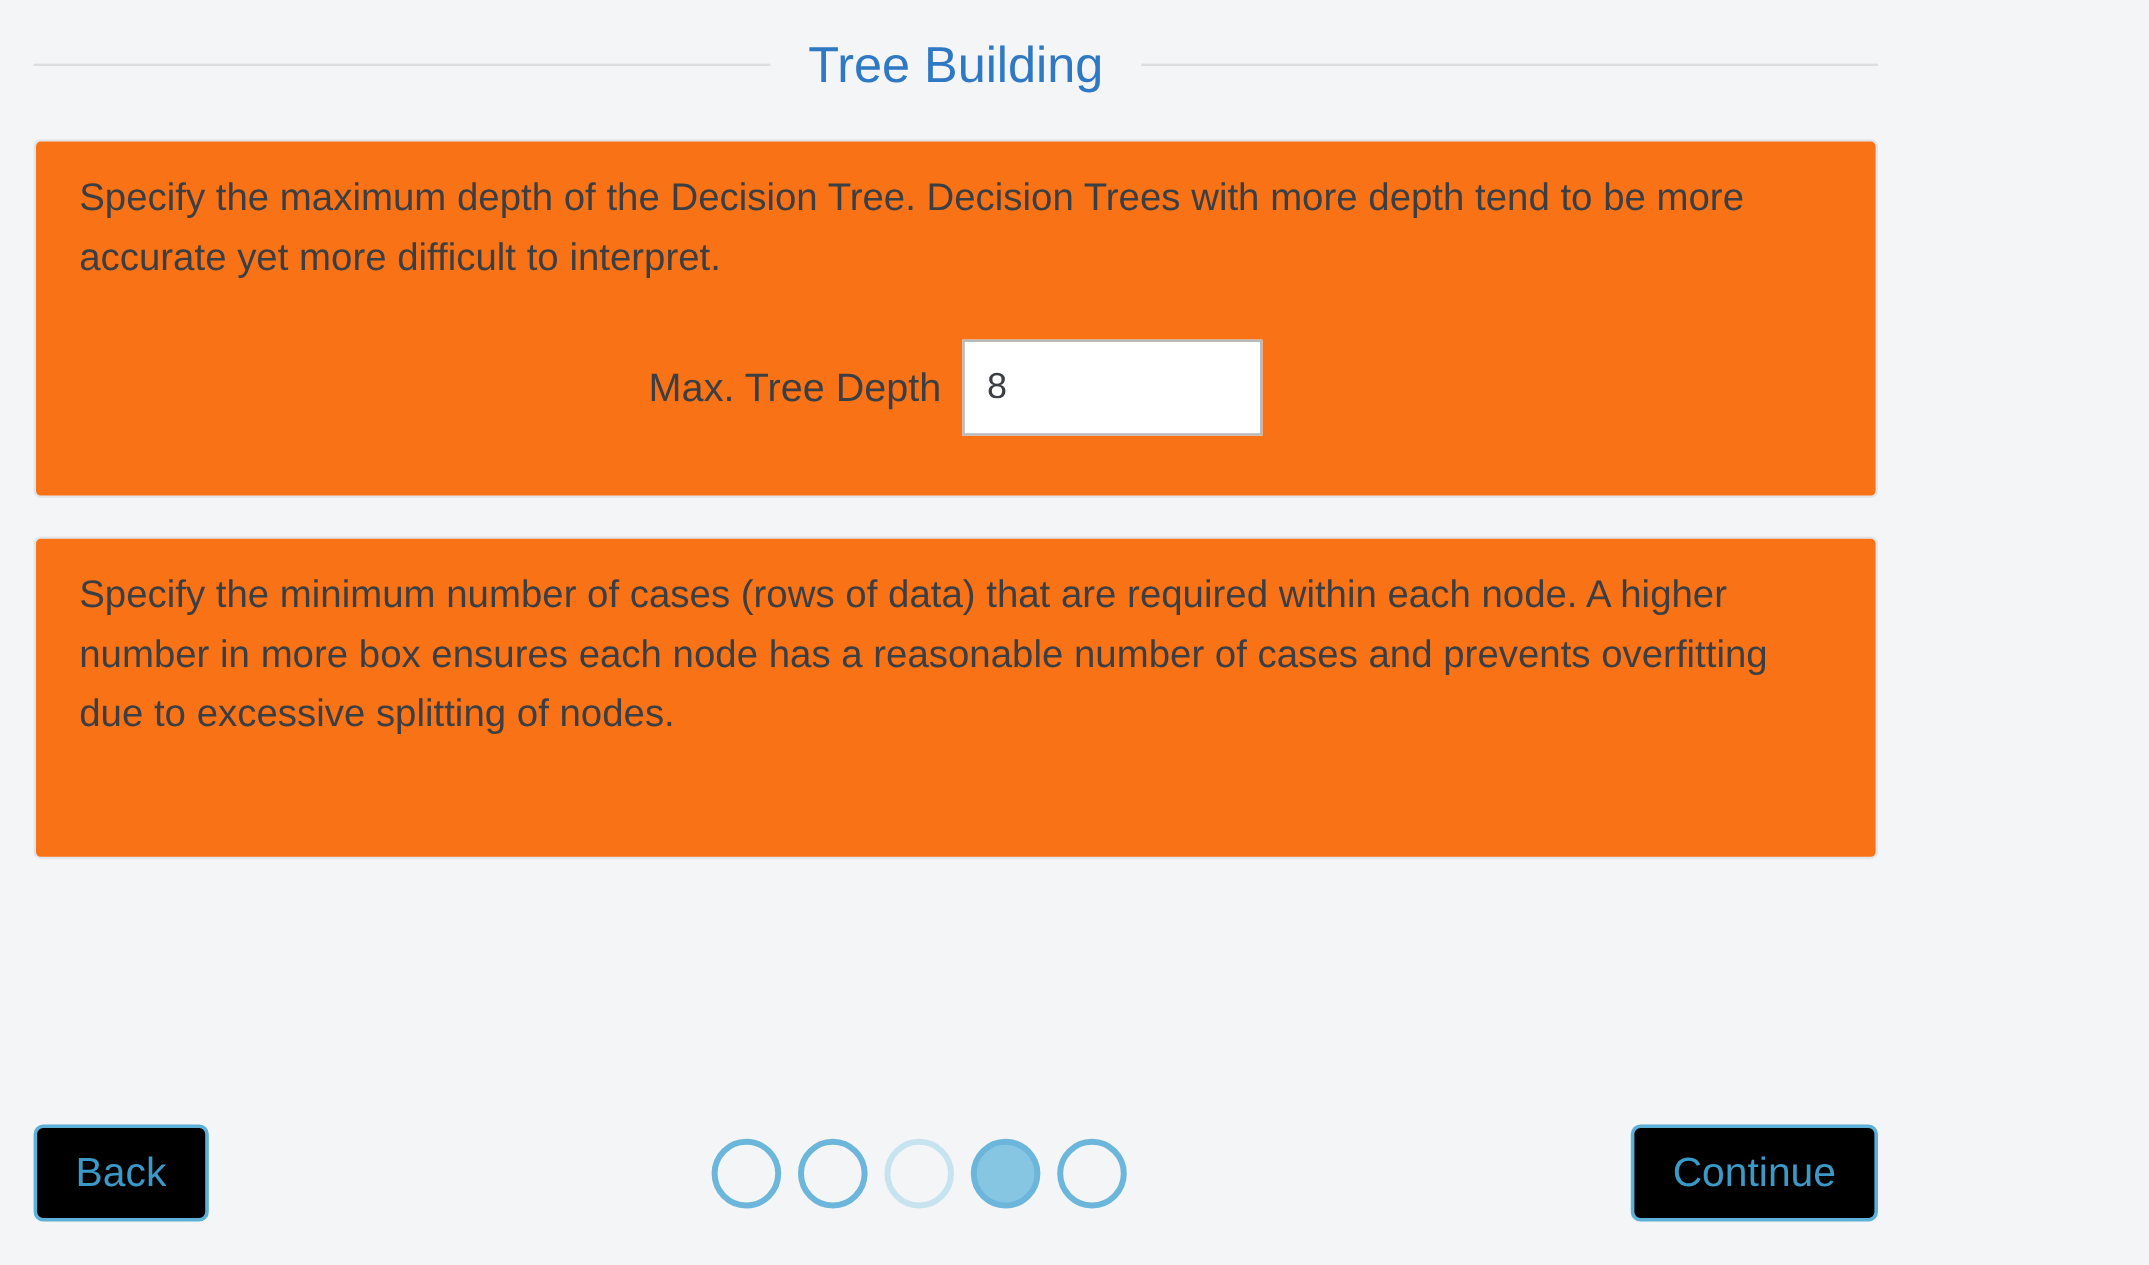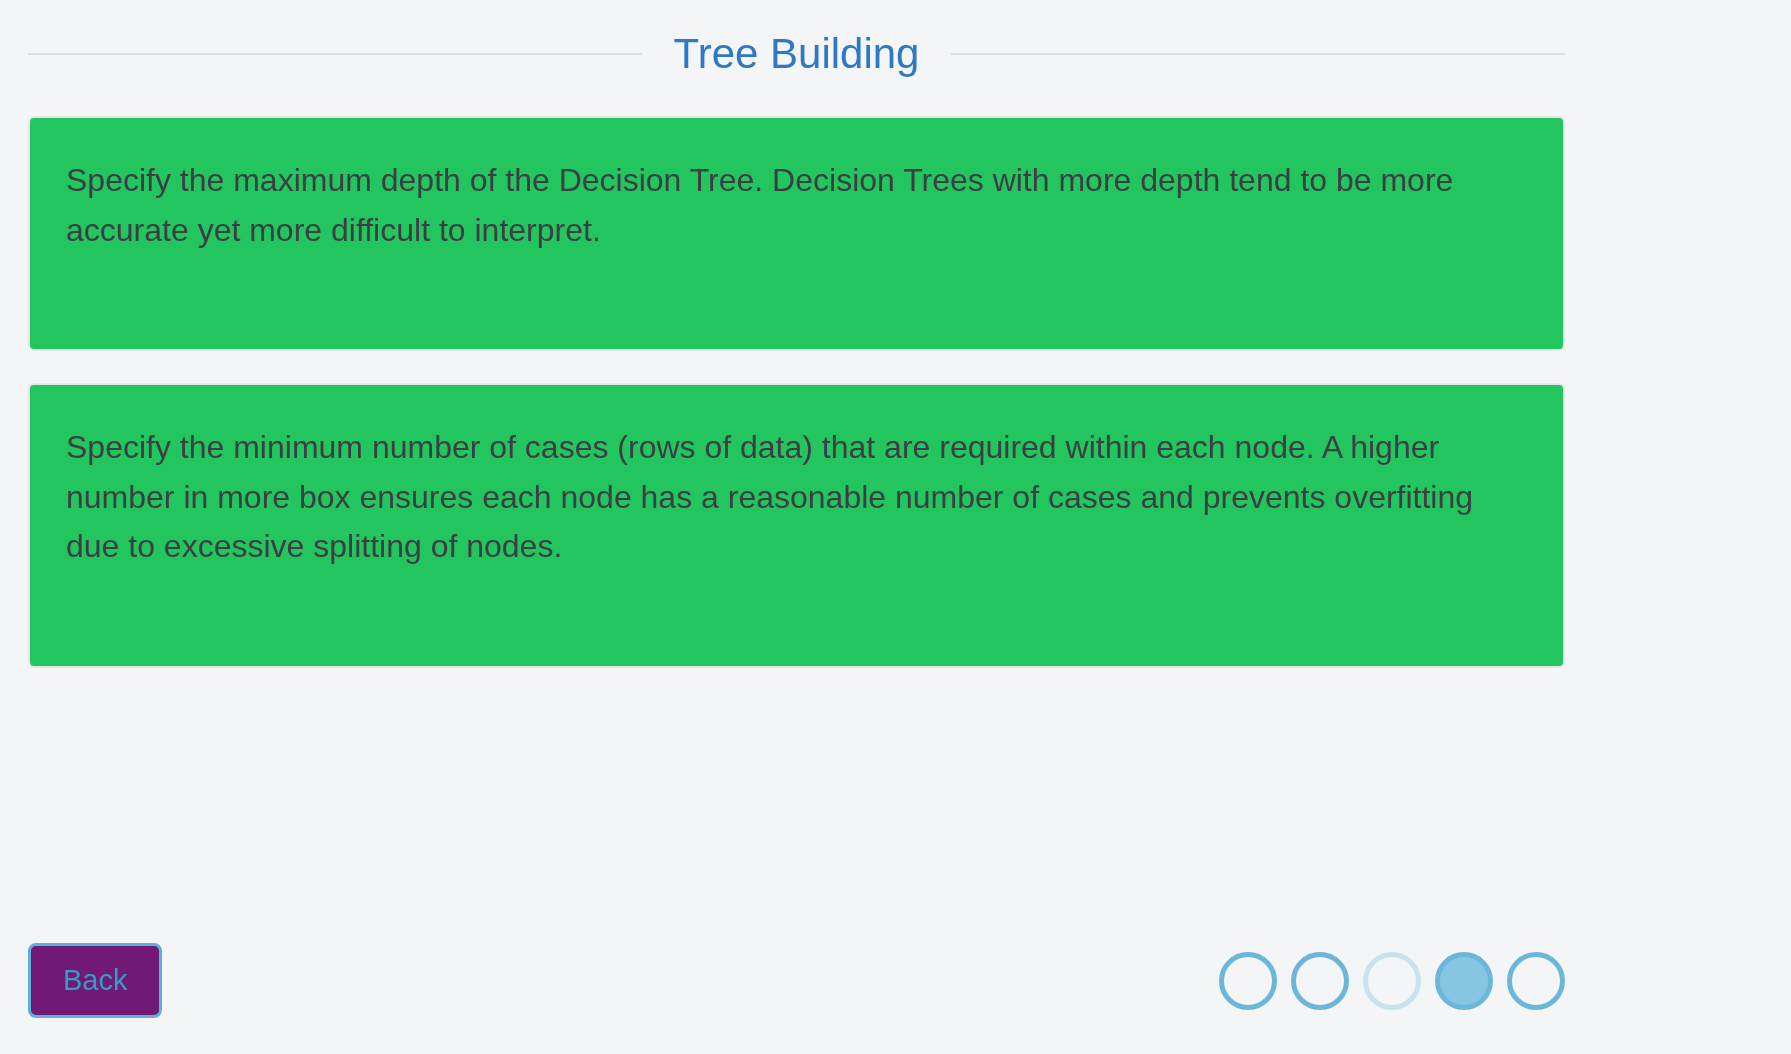--- a/index.html
+++ b/index.html
@@ -29,24 +29,24 @@
     background: #dcdfe2;
   }
   .section-header .title {
     color: #2f78c4;
     font-size: 42px;
     font-weight: 400;
     white-space: nowrap;
   }
   
   .card {
-    background: #22c55e;
+    background: #f97316;
     border: 2px solid #e3e6e8;
     border-radius: 6px;
-    padding: 38px 36px 50px 36px;
+    padding: 22px 36px 50px 36px;
     margin-bottom: 32px;
   }
   .card .desc {
     font-size: 32px;
     line-height: 1.55;
     color: #3b3f43;
     margin-bottom: 44px;
   }
   .field-row {
     display: flex;
@@ -74,23 +74,23 @@
     left: 28px;
     right: 28px;
     bottom: 36px;
     display: flex;
     align-items: center;
     justify-content: space-between;
   }
   .btn {
     border: 3px solid #5db0d8;
     color: #3a99c6;
-    background: #701a75;
+    background: #000000;
     border-radius: 8px;
-    font-size: 29px;
+    font-size: 34px;
     padding: 18px 32px;
     cursor: pointer;
   }
   .steps {
     display: flex;
     gap: 14px;
     align-items: center;
   }
   .step {
     width: 58px;
@@ -112,29 +112,34 @@
 
 <div class="canvas">
   <div class="section-header">
     <div class="line"></div>
     <div class="title">Tree Building</div>
     <div class="line"></div>
   </div>
 
   <div class="card">
     <p class="desc">Specify the maximum depth of the Decision Tree. Decision Trees with more depth tend to be more accurate yet more difficult to interpret.</p>
+    <div class="field-row">
+      <label>Max. Tree Depth</label>
+      <input type="text" value="8" style="">
+    </div>
   </div>
 
   <div class="card">
     <p class="desc">Specify the minimum number of cases (rows of data) that are required within each node. A higher number in more box ensures each node has a reasonable number of cases and prevents overfitting due to excessive splitting of nodes.</p>
   </div>
 
   <div class="footer">
     <button class="btn">Back</button>
     <div class="steps">
       <span class="step"></span>
       <span class="step"></span>
       <span class="step faded"></span>
       <span class="step filled"></span>
       <span class="step"></span>
     </div>
+    <button class="btn">Continue</button>
   </div>
 </div>
 
 </body></html>

